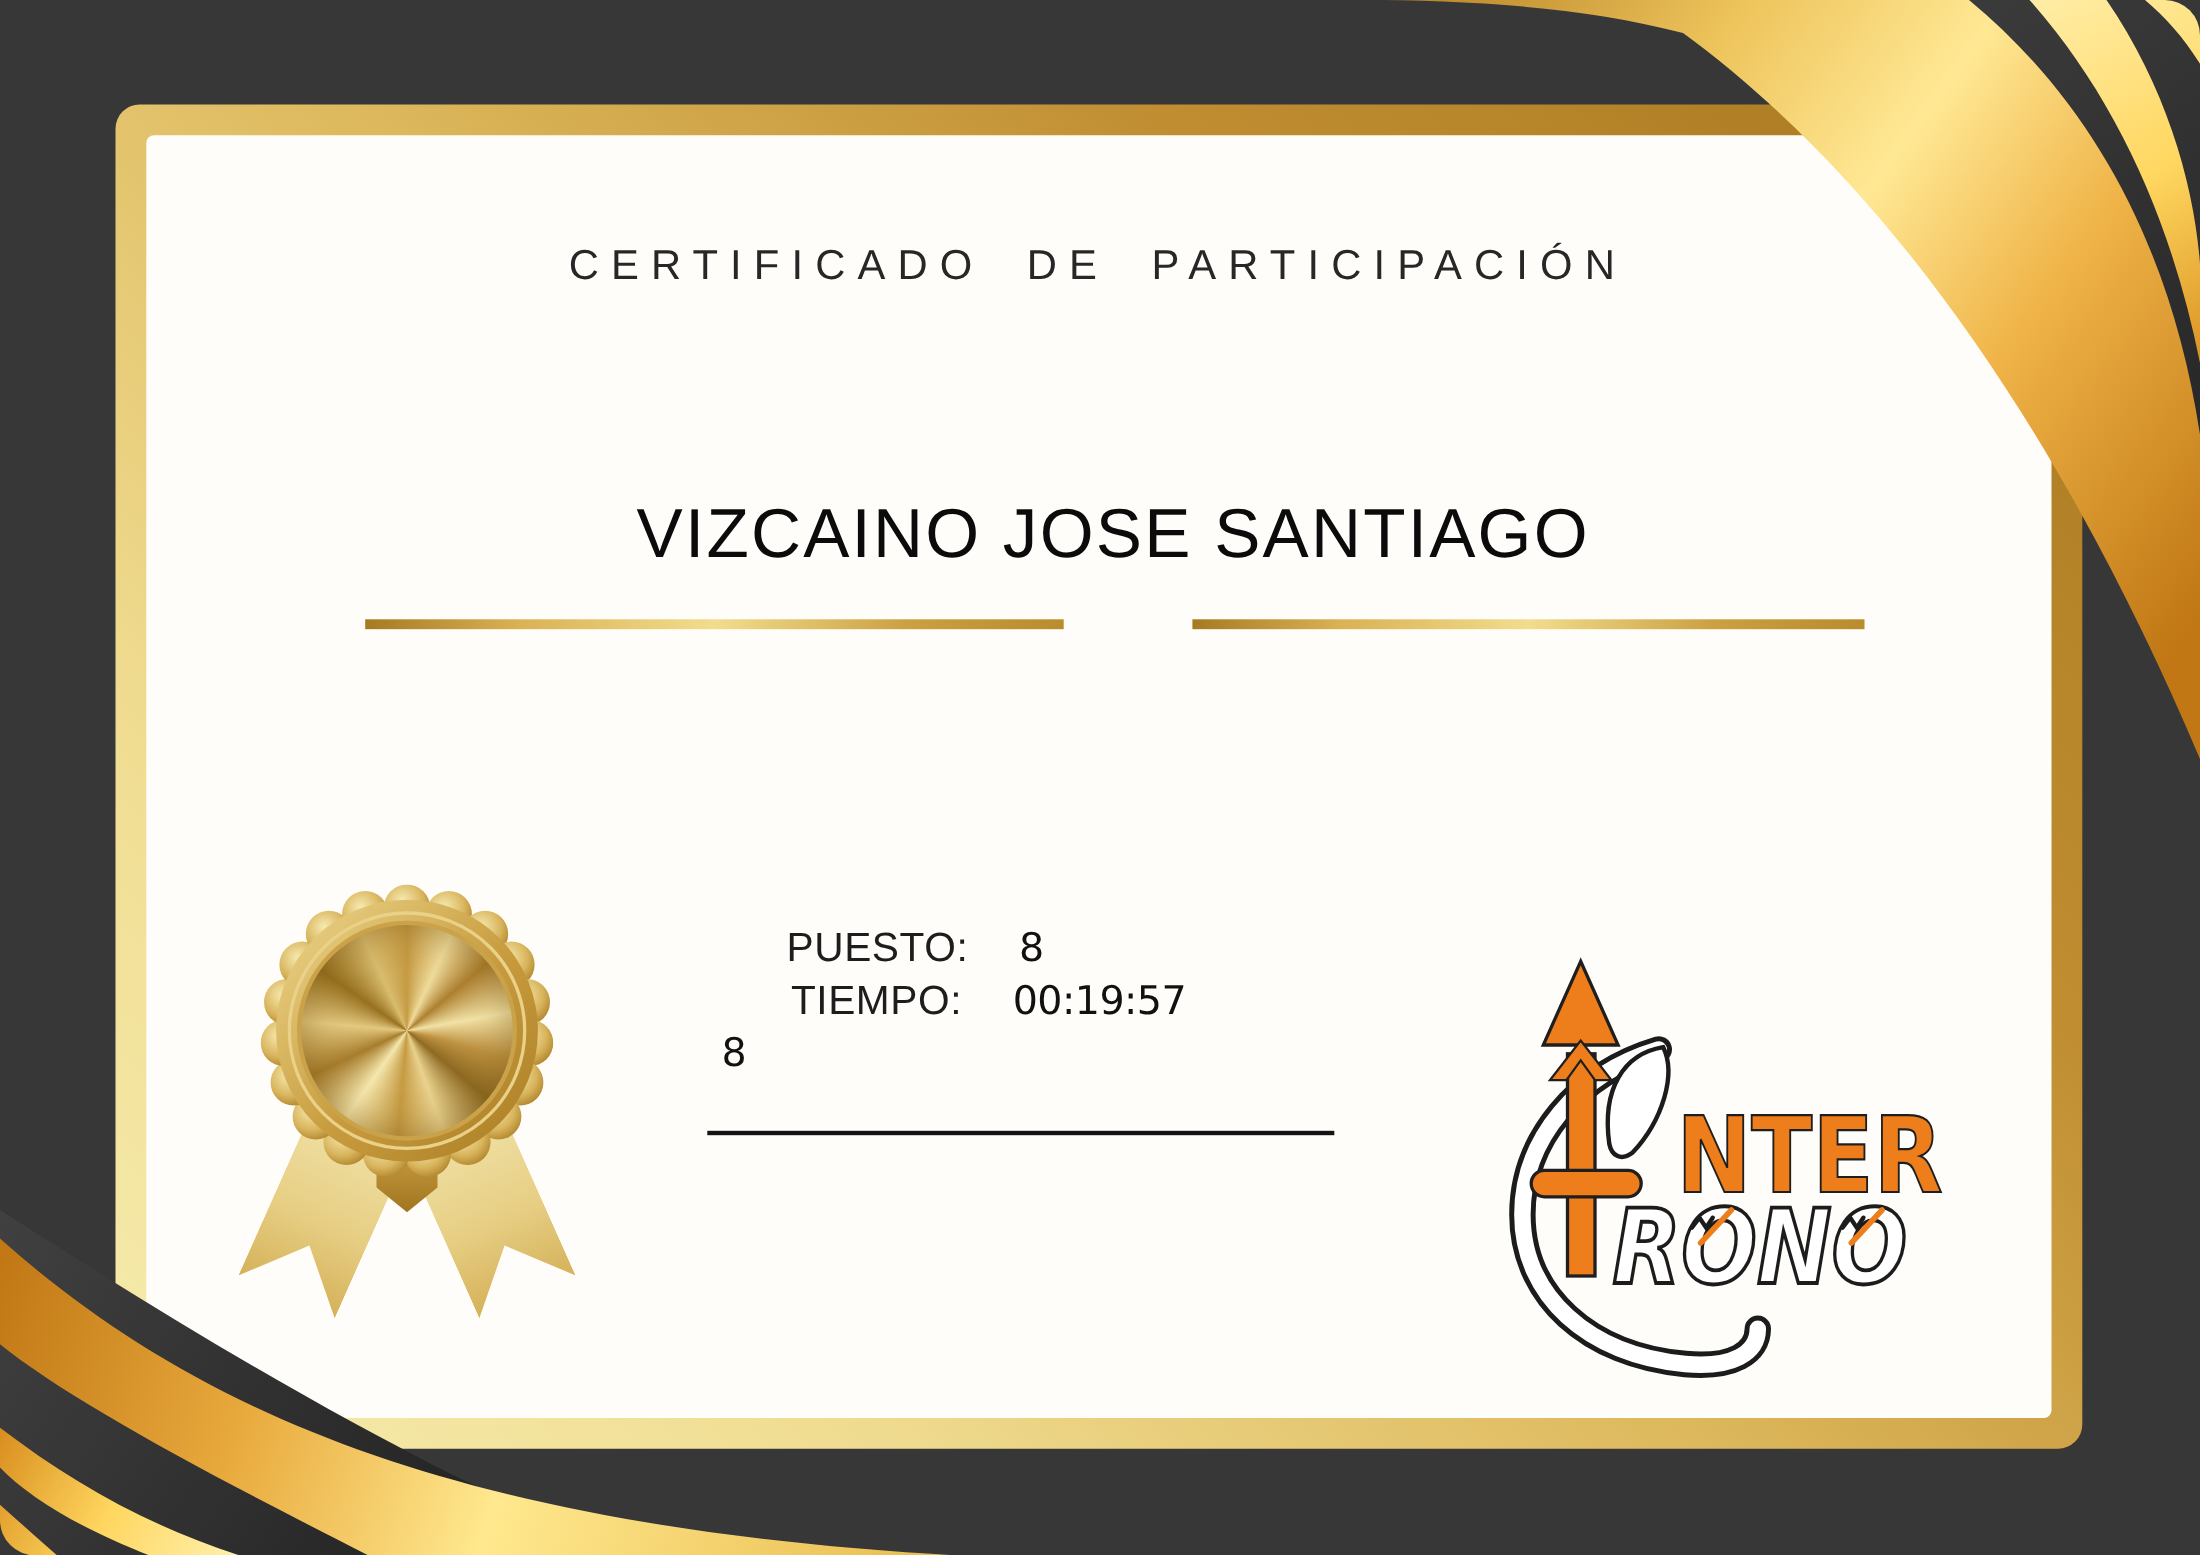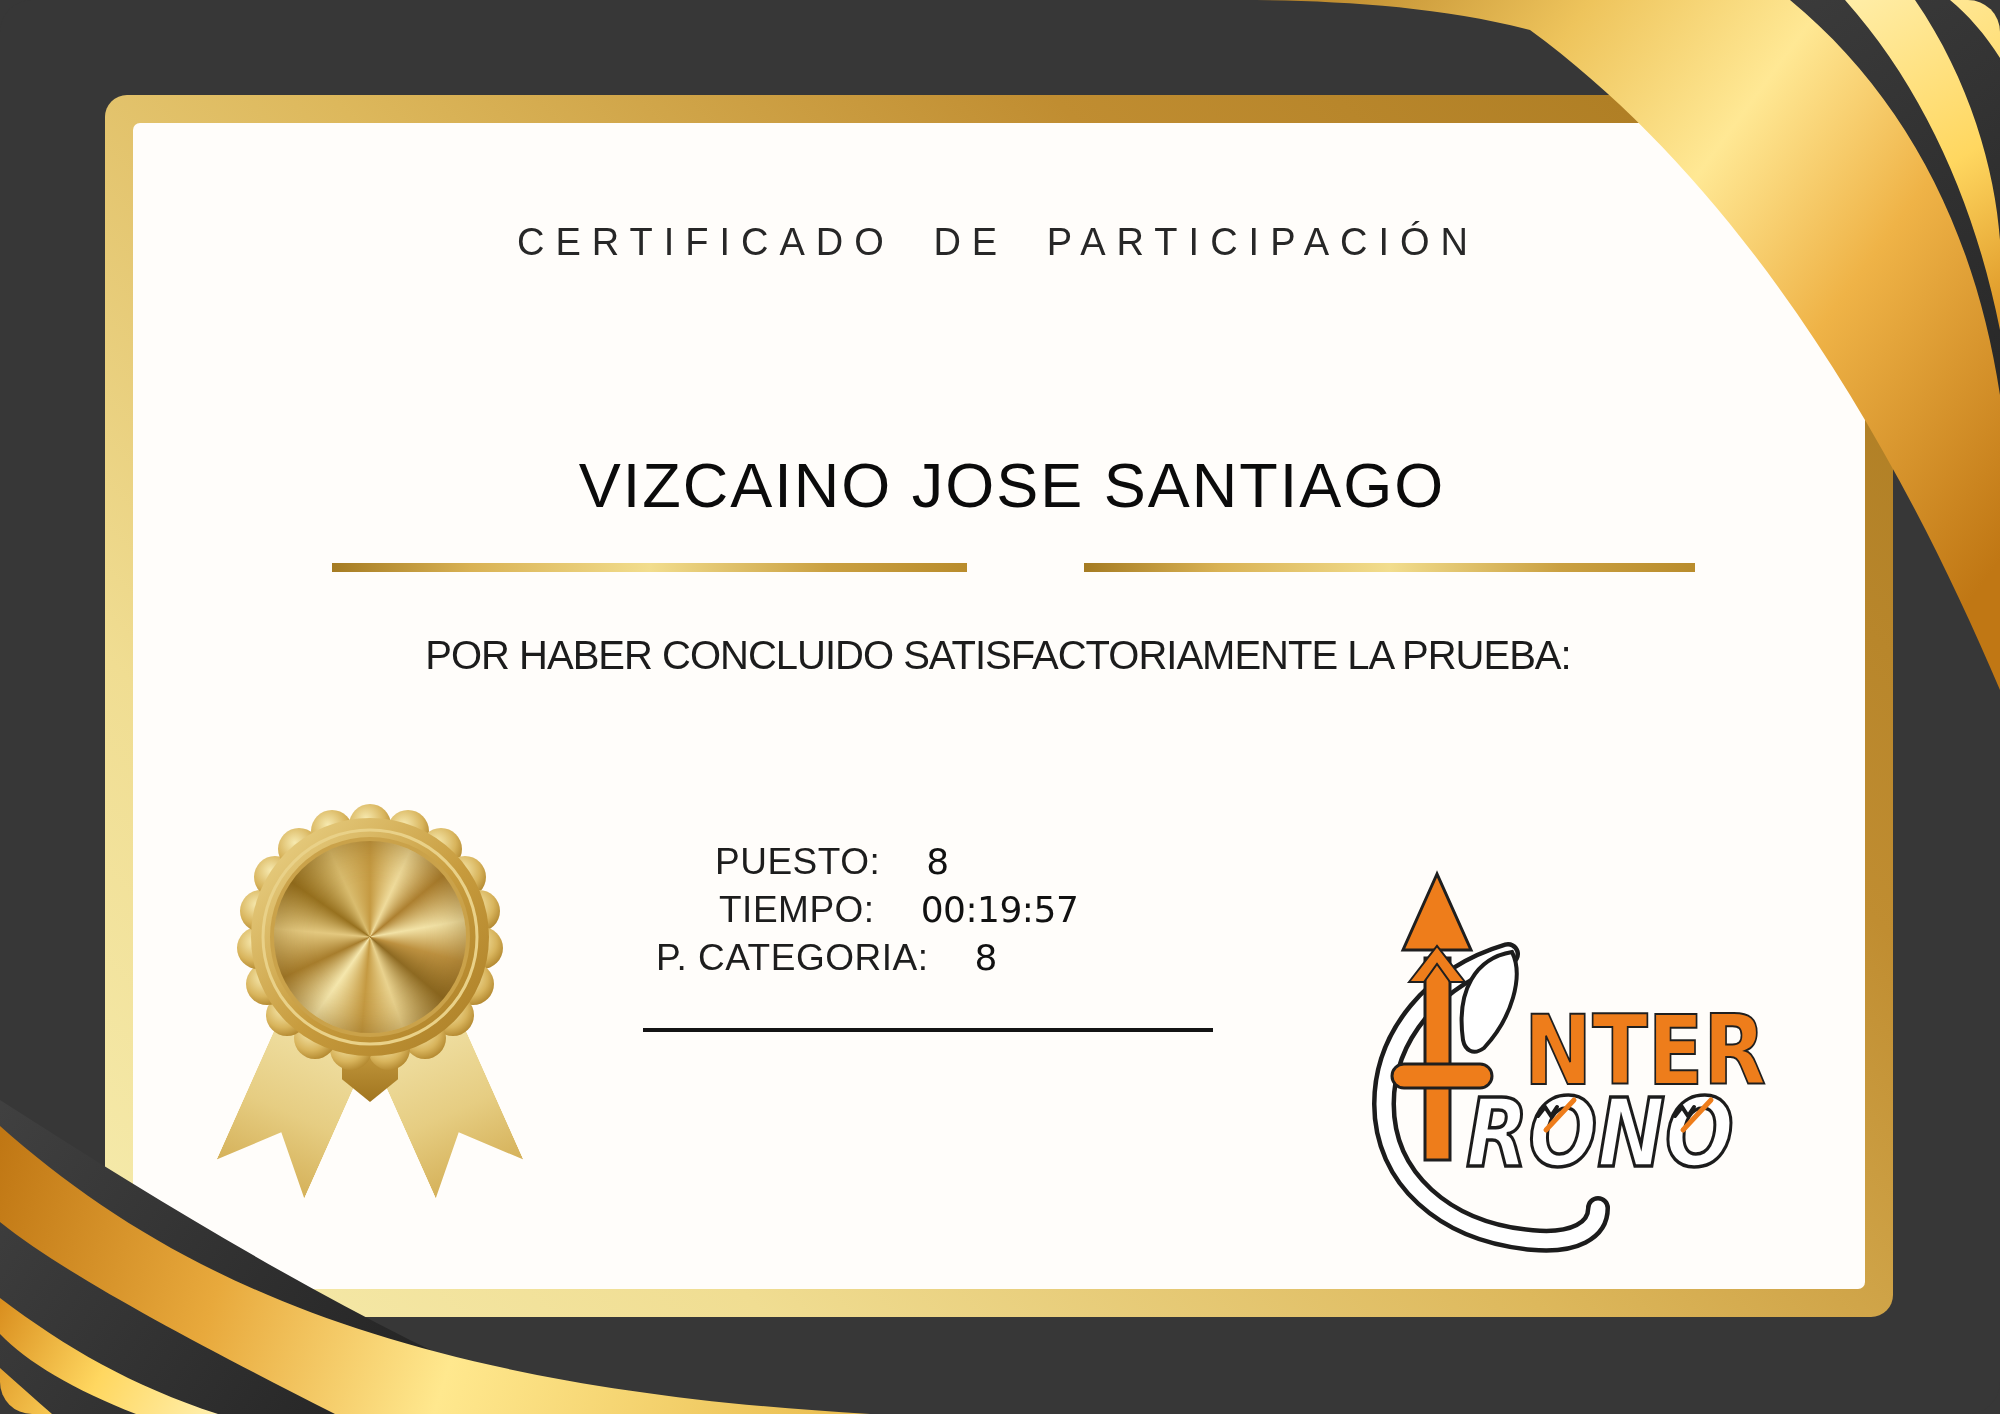--- a/index.html
+++ b/index.html
@@ -68,32 +68,30 @@
   <div class="name">VIZCAINO JOSE SANTIAGO</div>
 
   <div class="divider">
     <div class="div-line left"></div>
     <div class="div-gap"></div>
     <div class="diamond"></div>
     <div class="div-gap2"></div>
     <div class="div-line right"></div>
   </div>
 
-  <div class="subtitle">POR HABER CONCLUIDO SATISFACTORIAMENTE LA PRUEBA:</div>
 
   <div class="stat-row row-1">
     <span class="stat-label">PUESTO:</span>
     <span class="stat-value">8</span>
   </div>
   <div class="stat-row row-2">
     <span class="stat-label">TIEMPO:</span>
     <span class="stat-value">00:19:57</span>
   </div>
   <div class="stat-row row-3">
-    <span class="stat-label">P. CATEGORIA:</span>
     <span class="stat-value">8</span>
   </div>
   <div class="sig-line"></div>
 
   <div class="medal">
     <div class="ribbon rb-left"></div>
     <div class="ribbon rb-right"></div>
     <div class="medal-tab"></div>
     <svg width="266" height="266" viewBox="0 0 266 266">
       <defs>

